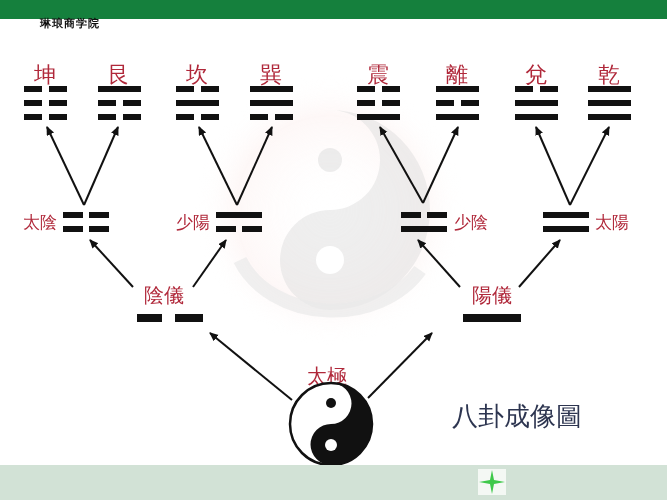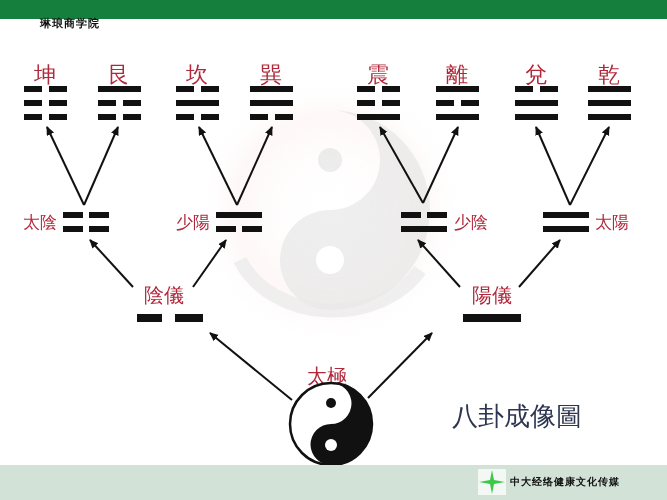--- a/index.html
+++ b/index.html
@@ -192,14 +192,13 @@
   <text class="title" x="517" y="425" font-size="26" text-anchor="middle">八卦成像圖</text>
 </svg>
 </div>
 
 <div class="bottombar">
   <div class="logo">
     <svg width="28" height="26" viewBox="0 0 28 26">
       <path d="M14,1 L16,11 L27,13 L16,15 L14,25 L12,15 L1,13 L12,11 Z" fill="#3ec84a"></path>
     </svg>
   </div>
-  <span class="org">中大经络健康文化传媒</span>
 </div>
 
 </body></html>

